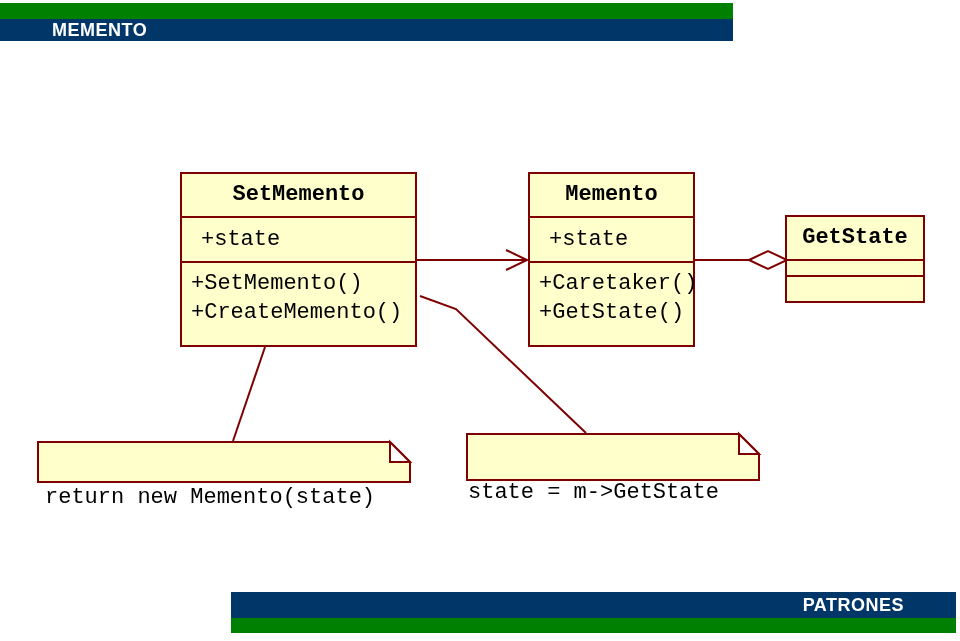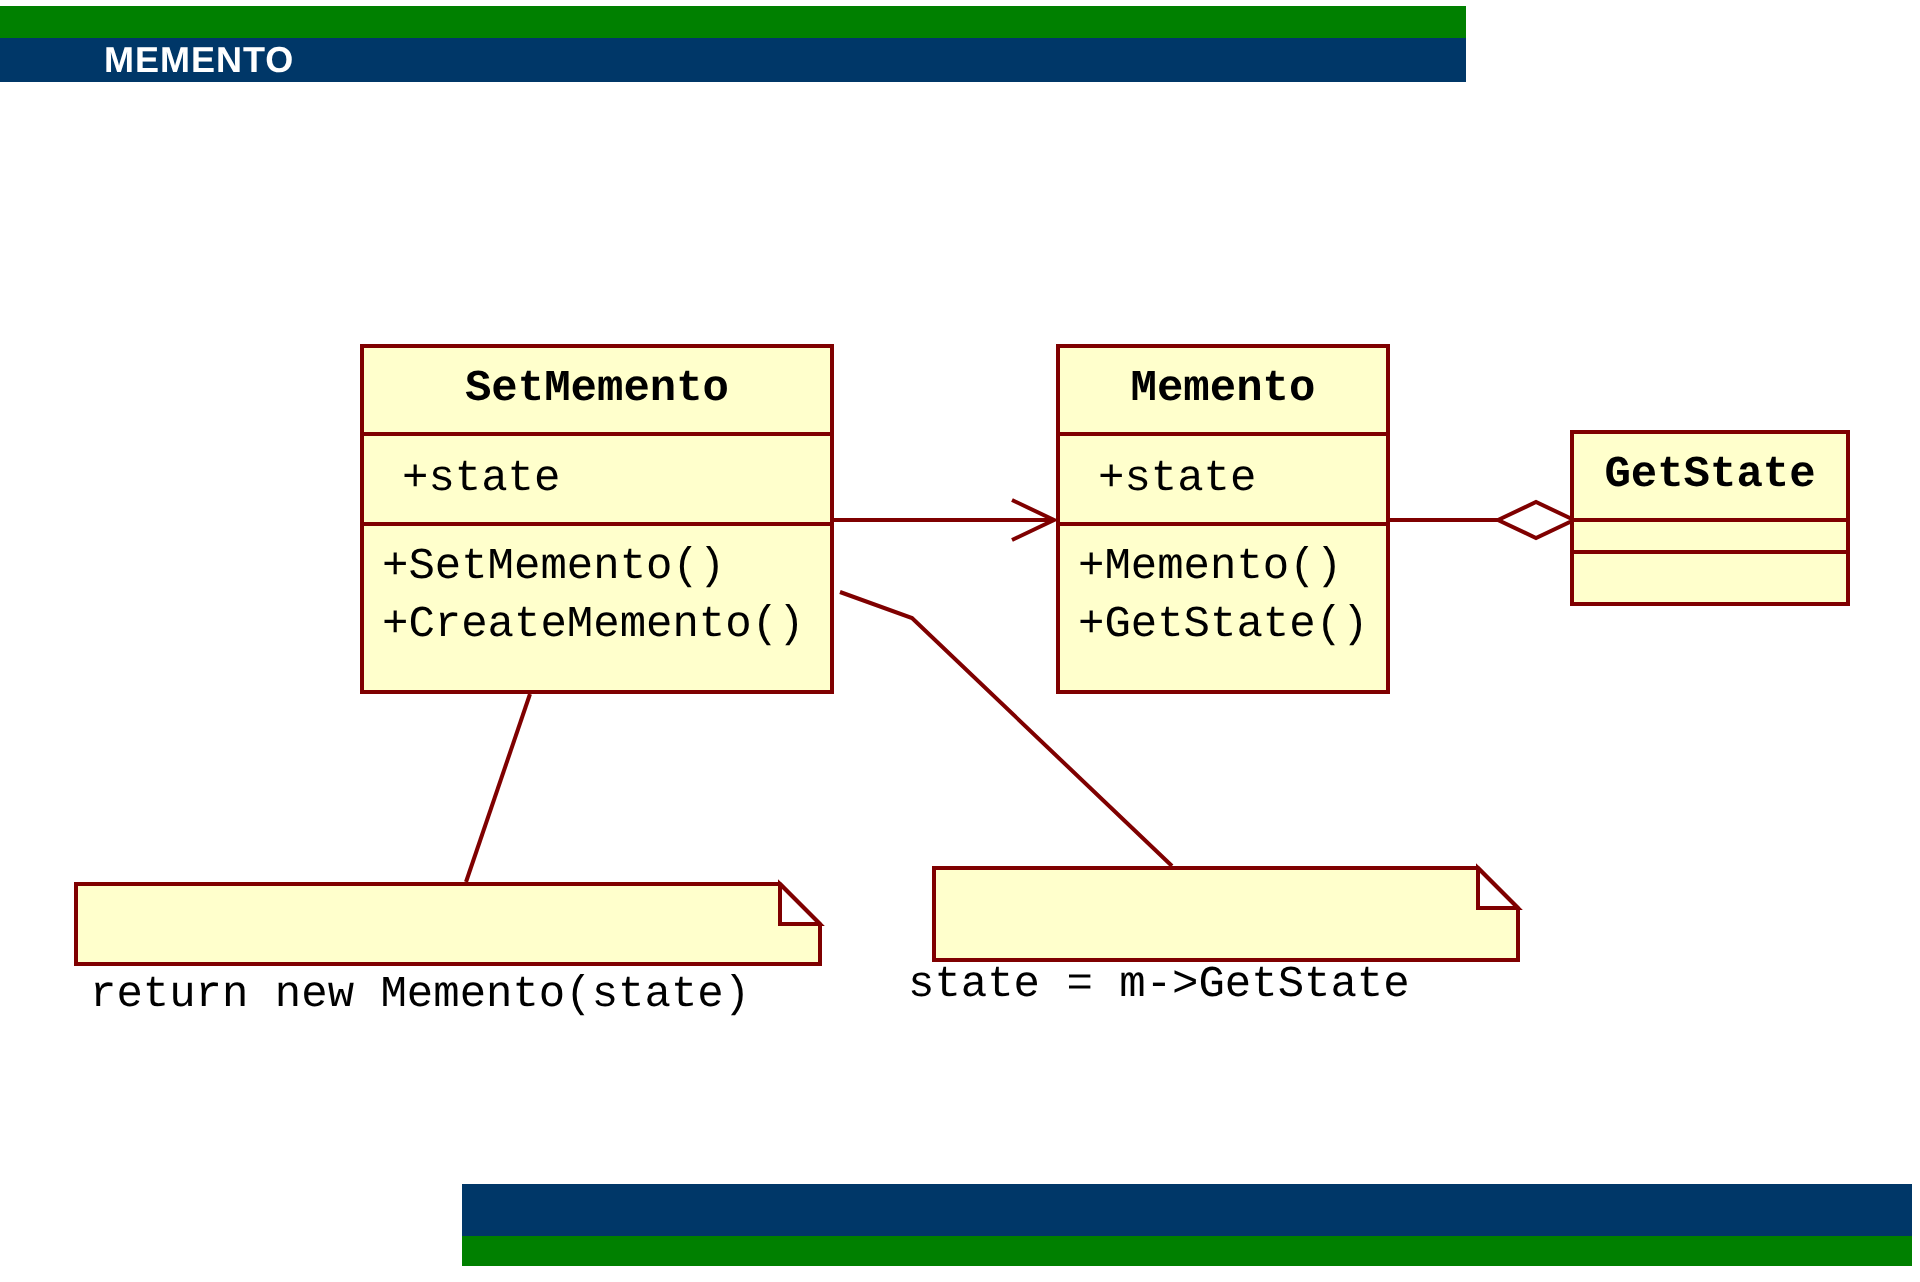--- a/index.html
+++ b/index.html
@@ -45,21 +45,21 @@
   #class-caretaker .uml-empty-row1{height:14px;border-bottom:2px solid #7F0000;}
   #class-caretaker .uml-empty-row2{height:100%;}
   
   #connector-layer{position:absolute;left:0;top:0;width:960px;height:641px;}
   
   .note-text{
     position:absolute;font-family:"Liberation Mono",monospace;
     font-size:22px;color:#000000;white-space:nowrap;margin-top:36px;
   }
   #note1-text{left:45px;top:442px;height:40px;line-height:40px;}
-  #note2-text{left:454px;top:434px;height:46px;line-height:46px;text-align:right;}
+  #note2-text{left:468px;top:434px;height:46px;line-height:46px;text-align:right;}
 </style>
 </head>
 <body>
 
 <div id="slide">
 
   <div id="top-green" class="bar"></div>
   <div id="top-navy" class="bar"></div>
   <div id="header-title">MEMENTO</div>
 
@@ -87,30 +87,31 @@
     <div class="uml-methods">
       <div>+SetMemento()</div>
       <div>+CreateMemento()</div>
     </div>
   </div>
 
   <div id="class-memento" class="uml-class">
     <div class="uml-title">Memento</div>
     <div class="uml-attrs">+state</div>
     <div class="uml-methods">
-      <div>+Memento()</div>
+      <div>+Caretaker()</div>
       <div>+GetState()</div>
     </div>
   </div>
 
   <div id="class-caretaker" class="uml-class">
     <div class="uml-title">GetState</div>
     <div class="uml-empty-row1"></div>
     <div class="uml-empty-row2"></div>
   </div>
 
   <div id="note1-text" class="note-text">return new Memento(state)</div>
   <div id="note2-text" class="note-text">state = m-&gt;GetState</div>
 
   <div id="bottom-navy" class="bar"></div>
   <div id="bottom-green" class="bar"></div>
+  <div id="footer-title">PATRONES</div>
 
 </div>
 
 </body></html>

